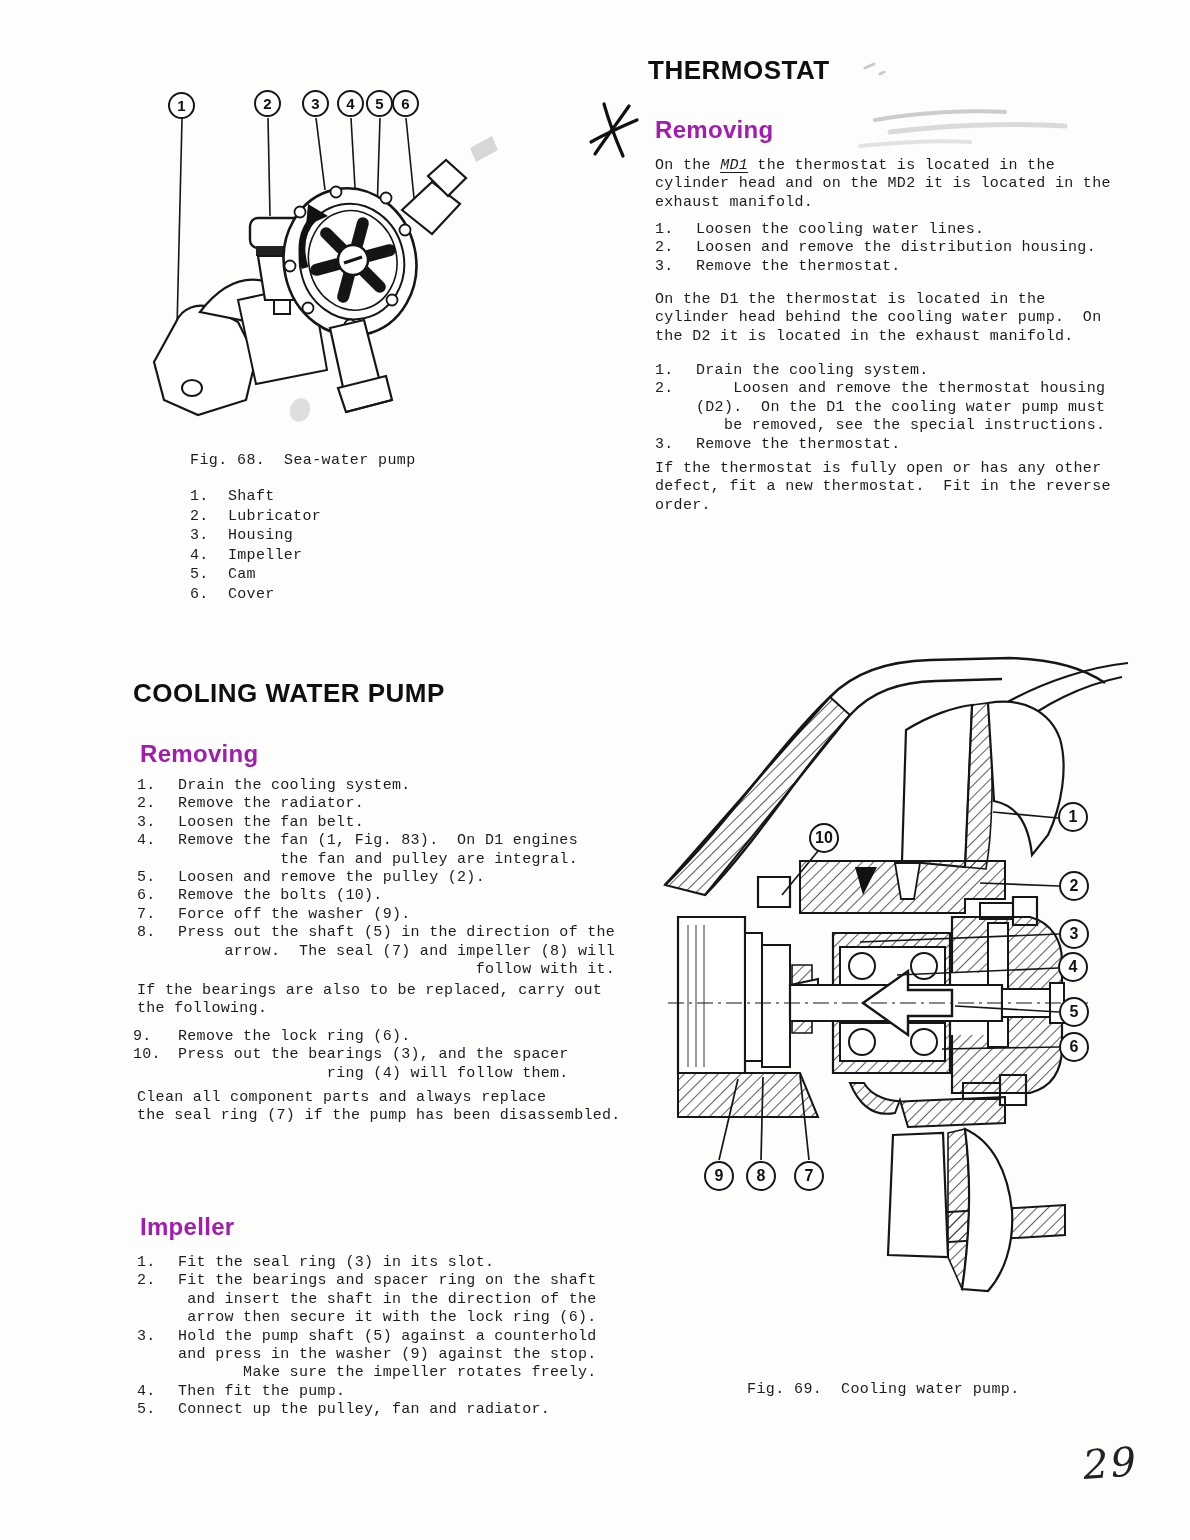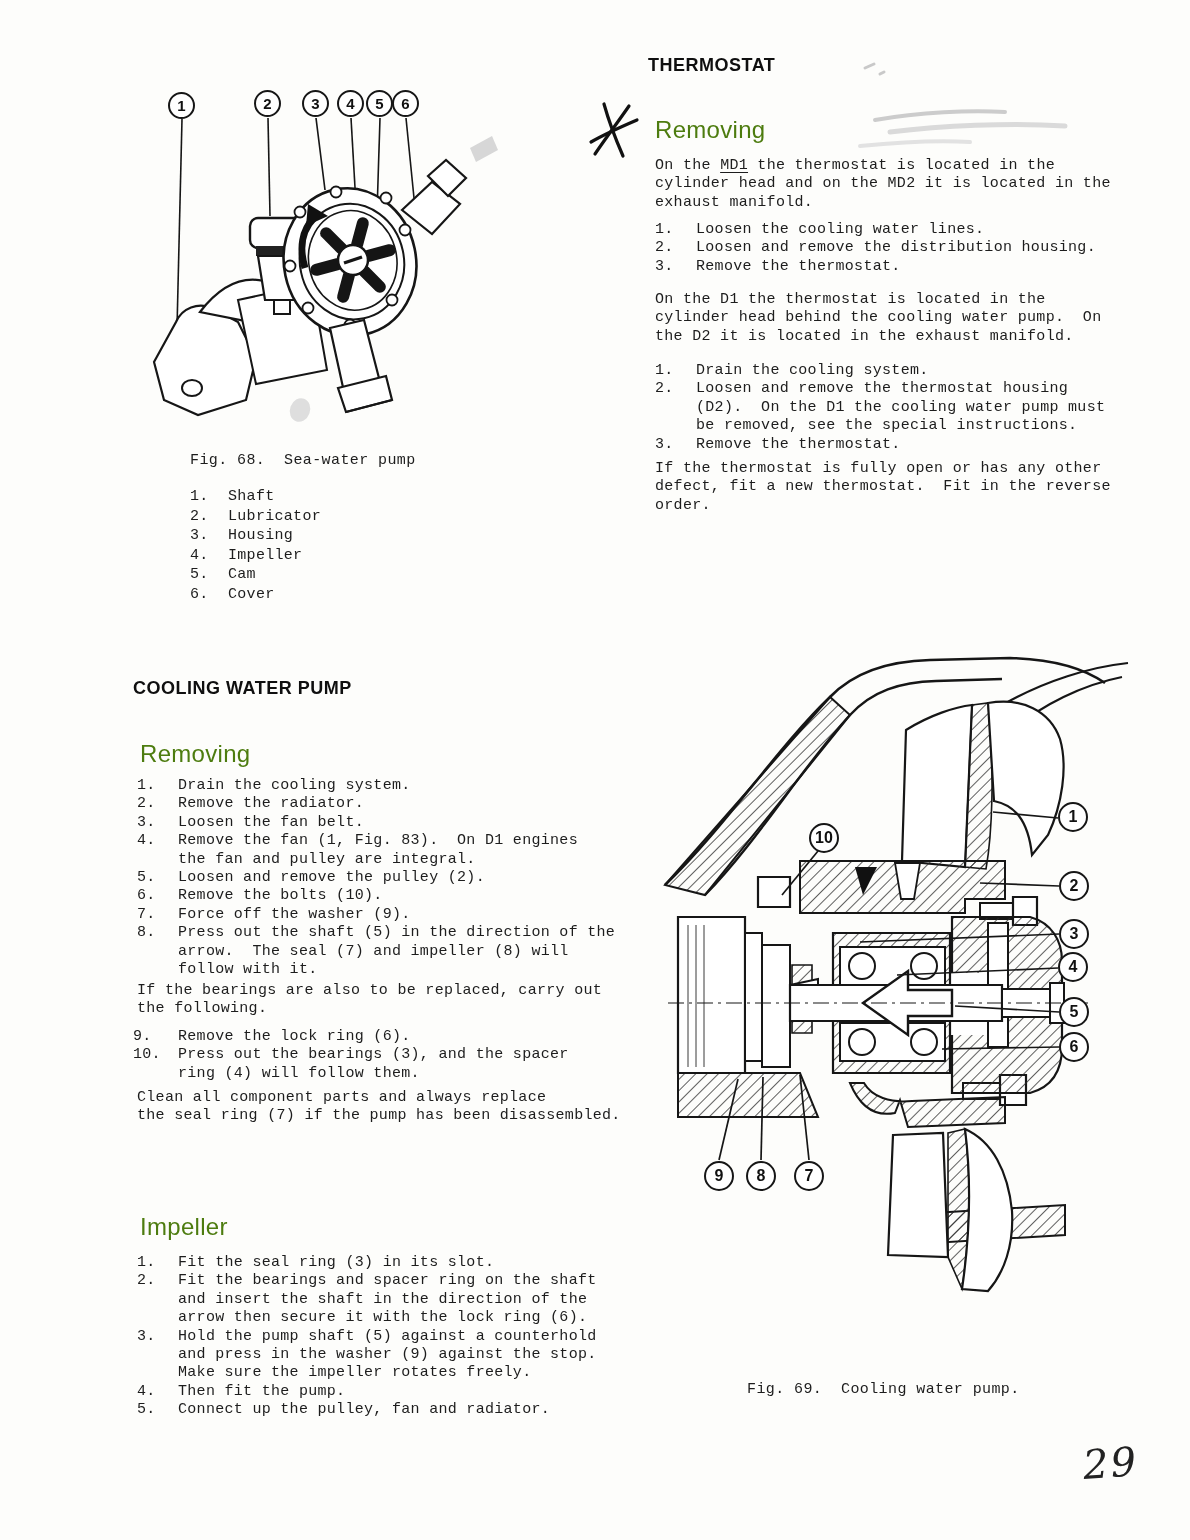--- a/index.html
+++ b/index.html
@@ -1,28 +1,28 @@
 <!DOCTYPE html>
 <html><head>
 <meta charset="utf-8">
 <style>
   html,body{margin:0;padding:0;background:#e8e8e8;}
   .page{position:relative;width:1190px;height:1540px;background:#fdfdfb;overflow:hidden;
         font-family:"Liberation Mono", monospace;color:#1d1d1d;}
   .h1{position:absolute;font-family:"Liberation Sans",sans-serif;font-weight:bold;
-      font-size:18px;letter-spacing:0.5px;color:#0f0f0f;}
-  .h2{position:absolute;font-family:"Liberation Sans",sans-serif;font-weight:normal;
-      font-size:24px;letter-spacing:0.3px;color:#4d7c0f;}
+      font-size:26px;letter-spacing:0.5px;color:#0f0f0f;}
+  .h2{position:absolute;font-family:"Liberation Sans",sans-serif;font-weight:bold;
+      font-size:24px;letter-spacing:0.3px;color:#a21caf;}
   .para{position:absolute;font-size:15px;line-height:18.4px;letter-spacing:0.3px;
         white-space:pre-wrap;width:540px;}
   .steps{position:absolute;font-size:15px;line-height:18.4px;letter-spacing:0.3px;width:560px;}
   .step{display:flex;}
   .step .num{flex:0 0 41px;}
   .step .numw{flex:0 0 45px;}
-  .step .txt{white-space:pre-wrap;}
+  .step .txt{white-space:pre-wrap;text-align:right;}
   .caption{position:absolute;font-size:15px;letter-spacing:0.4px;white-space:pre;}
   .parts{position:absolute;font-size:15px;line-height:19.6px;letter-spacing:0.3px;}
   .prow{display:flex;}
   .prow .pnum{flex:0 0 38px;}
   .callout{position:absolute;width:27px;height:27px;border:2.2px solid #161616;border-radius:50%;
            background:#fff;display:flex;align-items:center;justify-content:center;
            font-family:"Liberation Sans",sans-serif;font-weight:bold;font-size:15px;color:#111;
            box-sizing:border-box;z-index:5;}
   .callout.big{width:30px;height:30px;font-size:16px;}
   .pagenum{position:absolute;font-family:"DejaVu Serif",serif;font-style:italic;
@@ -248,21 +248,21 @@
     <g stroke-linecap="round" fill="none">
       <path d="M35,18 L44,14 M50,24 L54,22" stroke="#c9c9c9" stroke-width="3"></path>
       <path d="M45,70 C90,62 140,60 175,62" stroke="#cccccc" stroke-width="4"></path>
       <path d="M60,82 C110,76 180,72 235,76" stroke="#dadada" stroke-width="5"></path>
       <path d="M30,96 C70,92 110,90 140,92" stroke="#e2e2e2" stroke-width="4"></path>
     </g>
   </svg>
 
   <div class="h2" style="left:655px;top:116px">Removing</div>
 
-  <div class="para" style="left:655px;top:157px"><span>On the </span><span style="text-decoration:underline;text-underline-offset:3px;">MD1</span><span> the thermostat is located in the
+  <div class="para" style="left:655px;top:157px"><span>On the </span><span style="text-decoration:underline;text-underline-offset:3px;font-style:italic;">MD1</span><span> the thermostat is located in the
 cylinder head and on the MD2 it is located in the
 exhaust manifold.</span></div>
 
   <div class="steps" style="left:655px;top:221px">
     <div class="step">
         <span class="num">1.</span>
         <span class="txt">Loosen the cooling water lines.</span>
       </div>
     <div class="step">
         <span class="num">2.</span>

